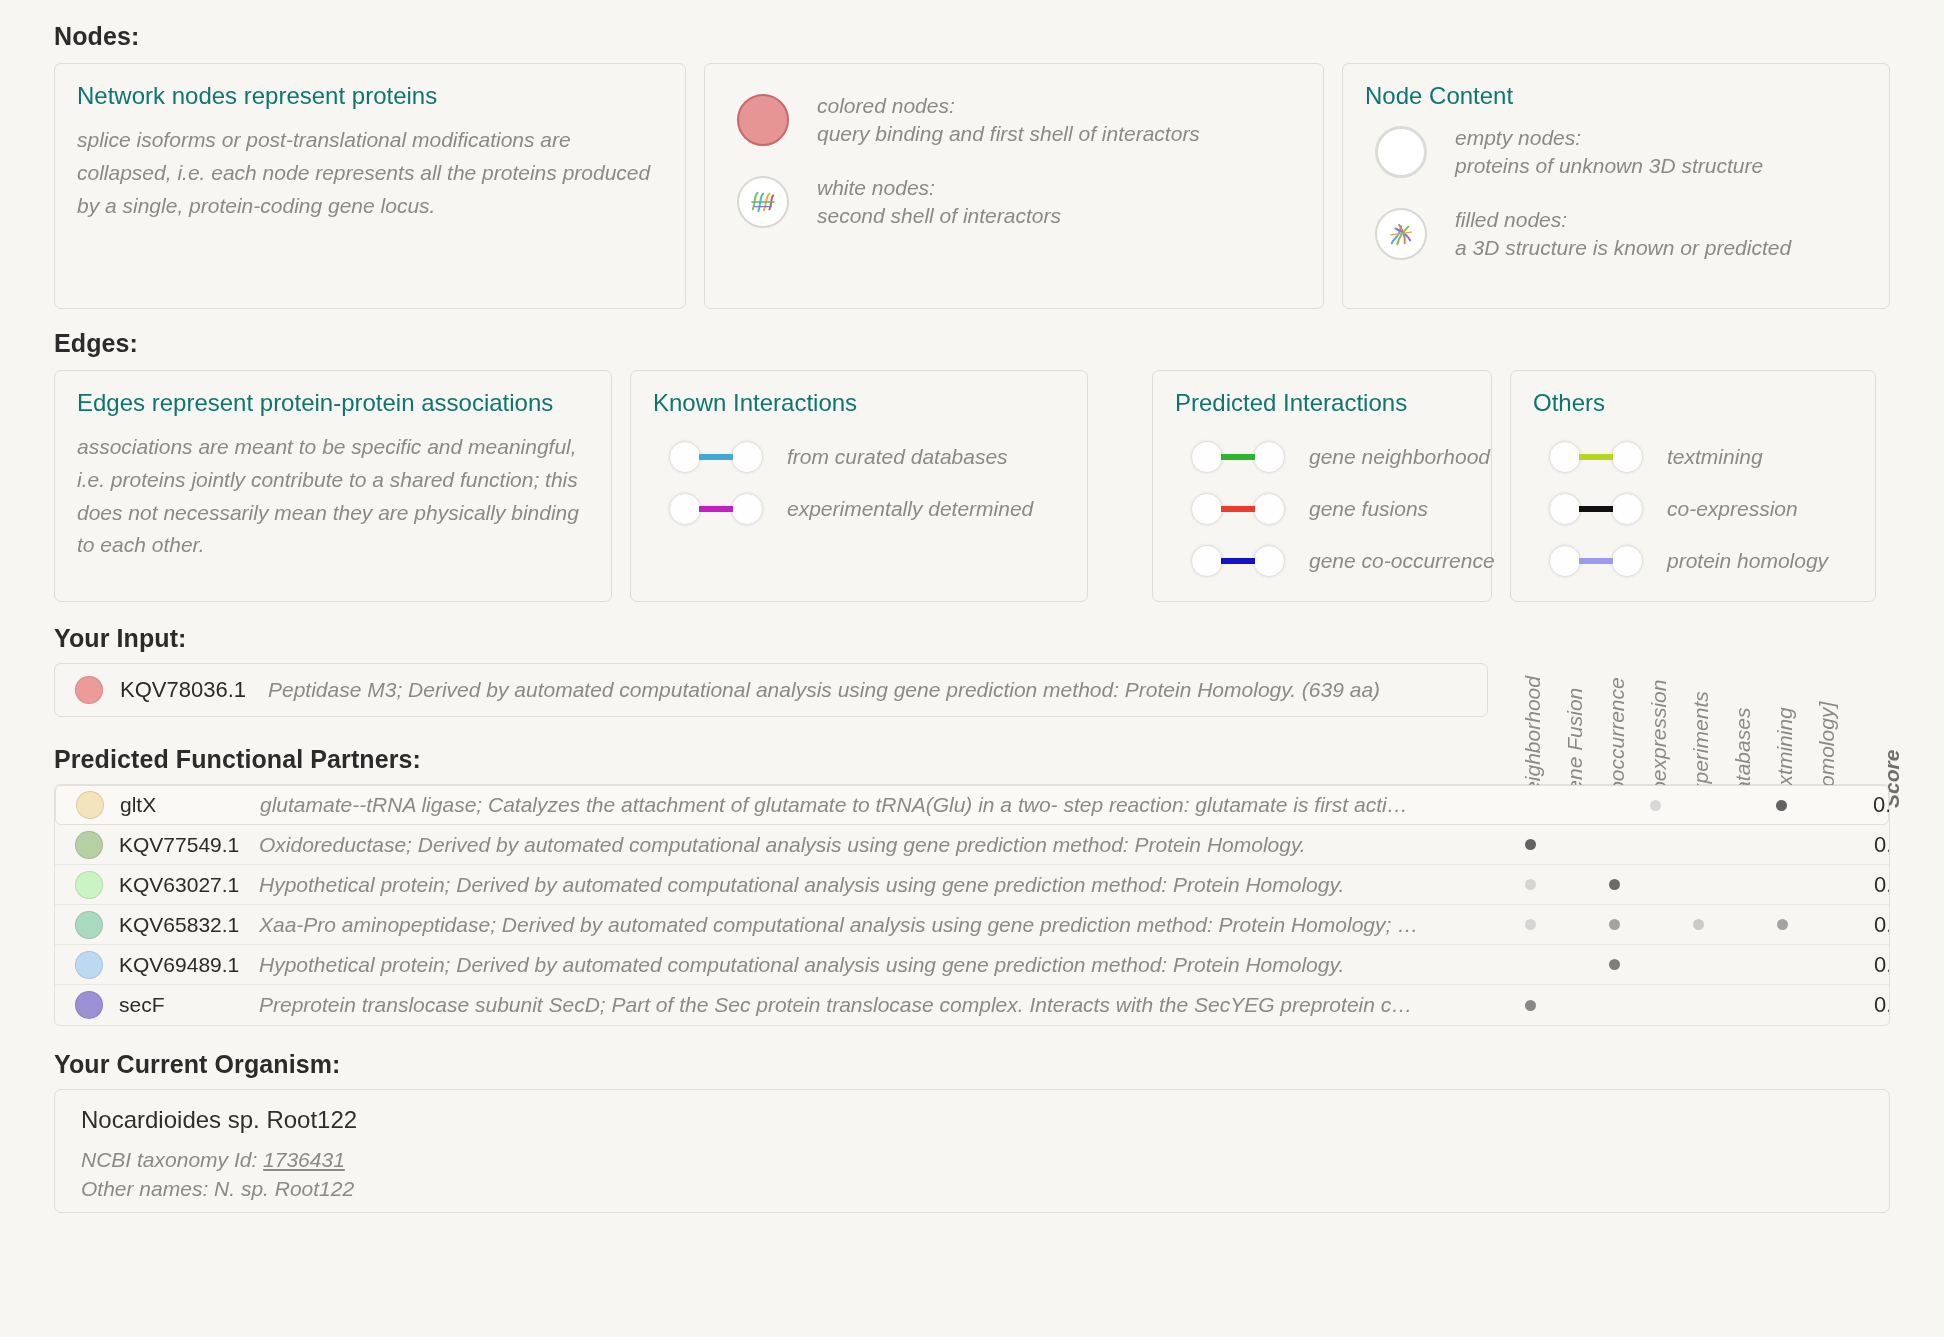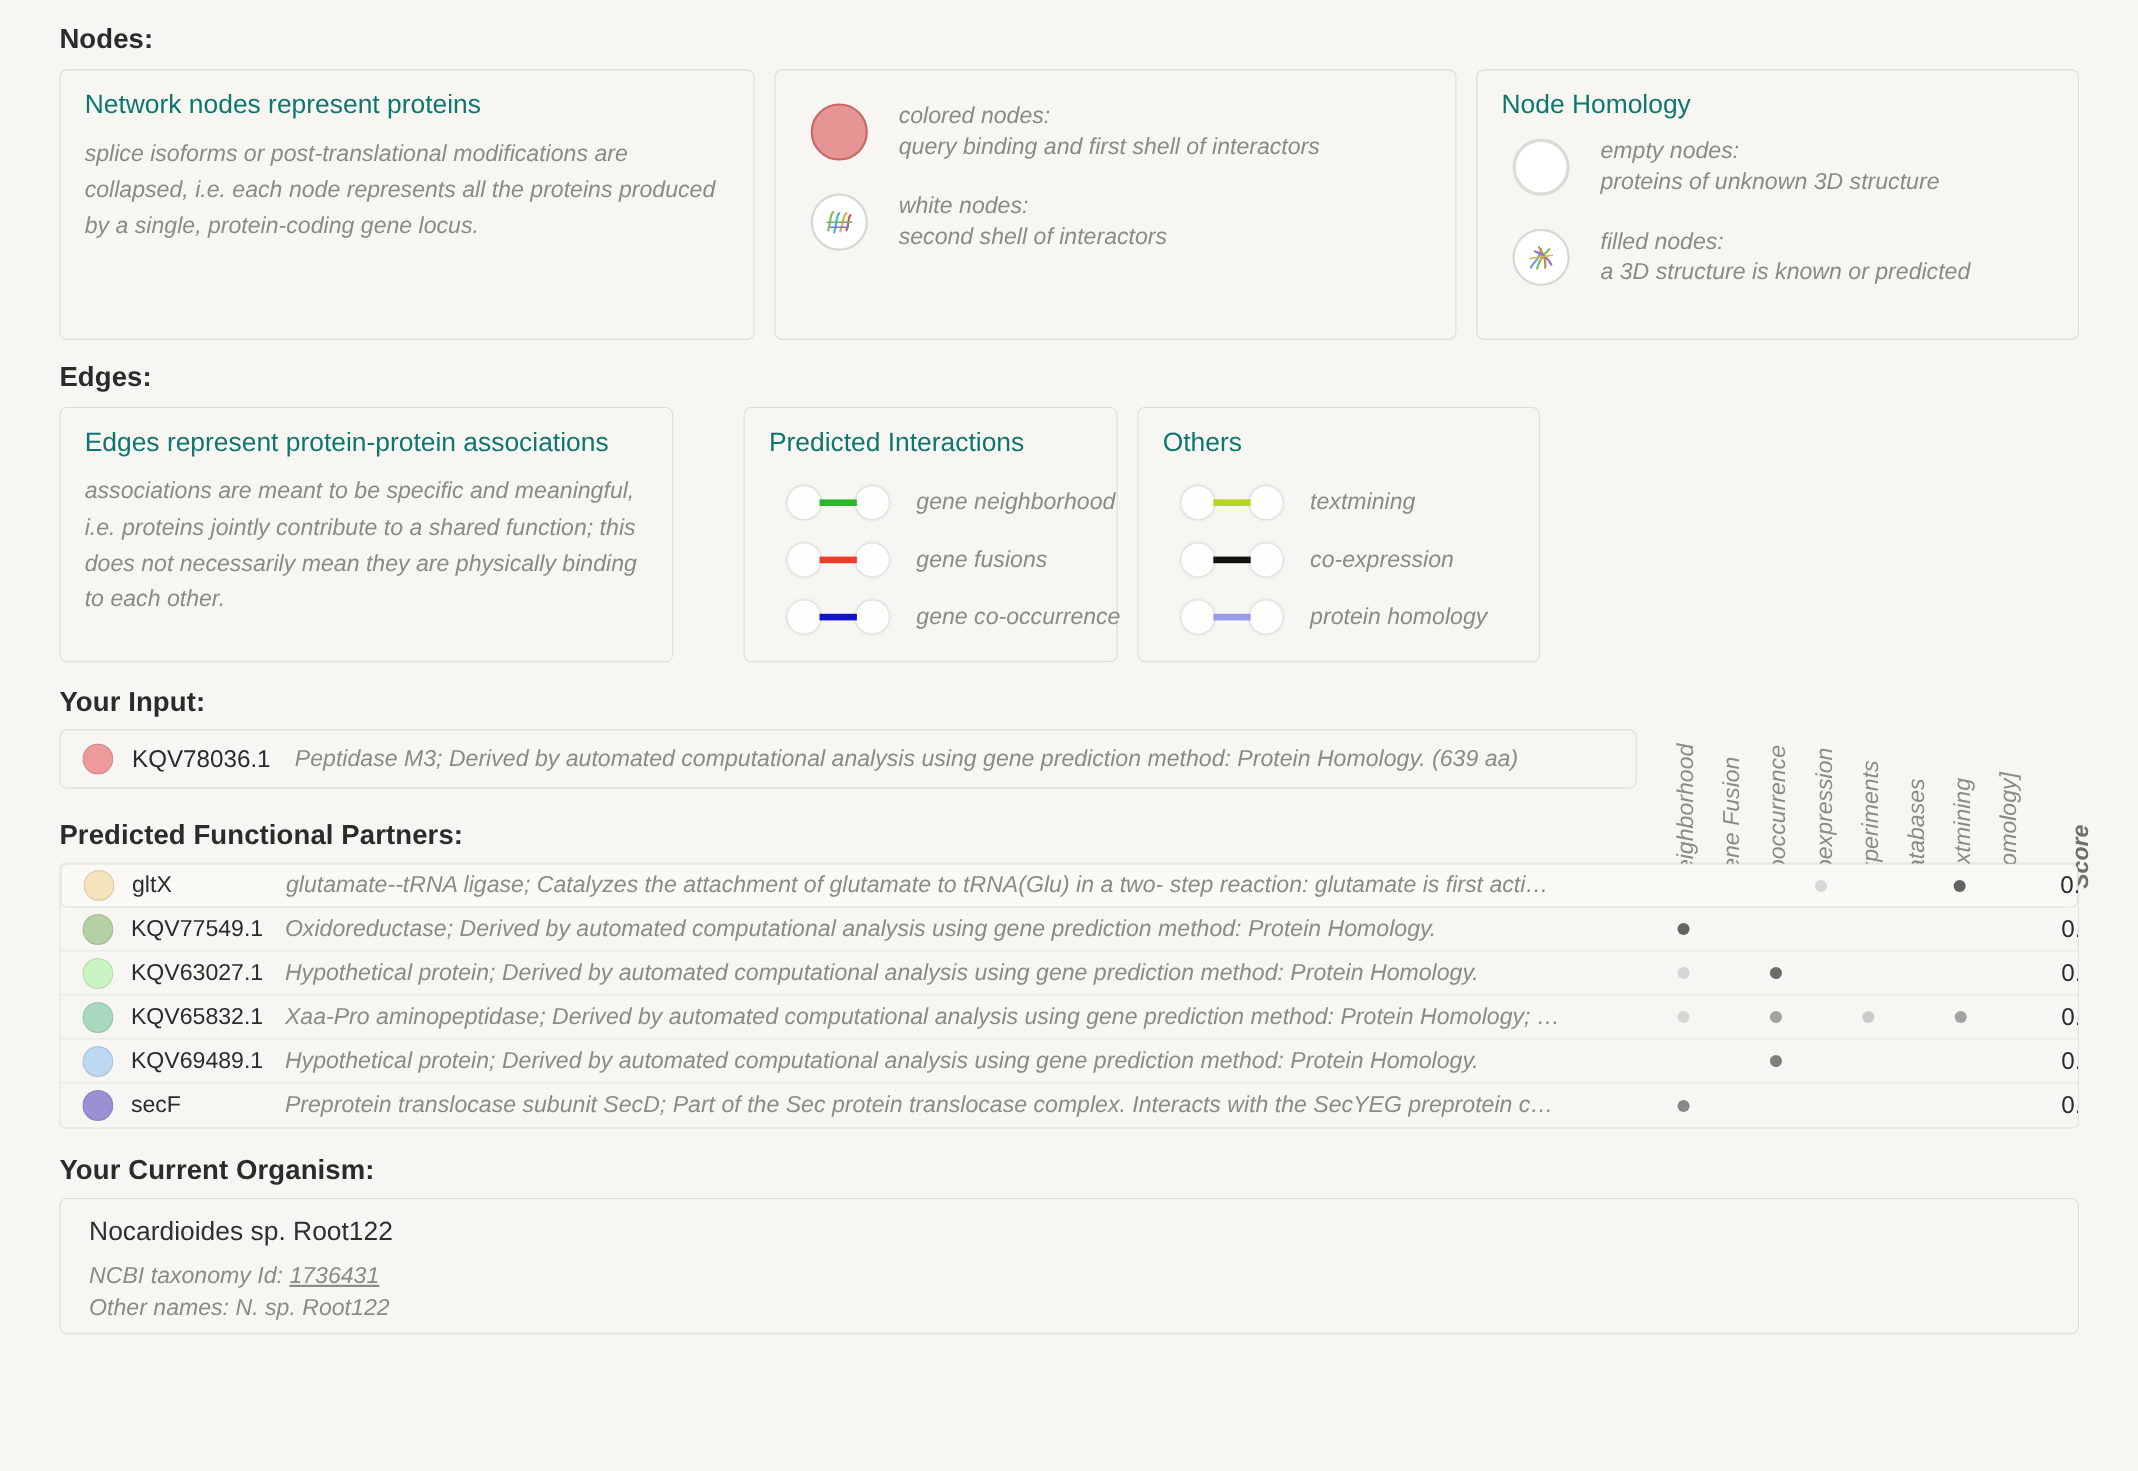--- a/index.html
+++ b/index.html
@@ -328,21 +328,21 @@
           </svg>
         </div>
         <div class="legend-text">
           <div>white nodes:</div>
           <div>second shell of interactors</div>
         </div>
       </div>
     </div>
 
     <div class="card c3">
-      <div class="card-title">Node Homology</div>
+      <div class="card-title">Node Content</div>
 
       <div class="legend-line first">
         <div class="node-circle node-empty"></div>
         <div class="legend-text">
           <div>empty nodes:</div>
           <div>proteins of unknown 3D structure</div>
         </div>
       </div>
 
       <div class="legend-line second">
@@ -367,20 +367,39 @@
 
   <div class="section-head" style="margin-top:20px;">Edges:</div>
 
   <div class="edges-row">
 
     <div class="card e1">
       <div class="card-title">Edges represent protein-protein associations</div>
       <div class="card-note">associations are meant to be specific and meaningful, i.e. proteins jointly contribute to a shared function; this does not necessarily mean they are physically binding to each other.</div>
     </div>
 
+    <div class="card e2">
+      <div class="card-title">Known Interactions</div>
+      <div class="edge-line">
+        <span class="edge-glyph">
+          <span class="edge-node"></span>
+          <span class="edge-bar" style="background:#3fa8d8"></span>
+          <span class="edge-node"></span>
+        </span>
+        <span class="edge-label">from curated databases</span>
+      </div>
+      <div class="edge-line">
+        <span class="edge-glyph">
+          <span class="edge-node"></span>
+          <span class="edge-bar" style="background:#c41ec4"></span>
+          <span class="edge-node"></span>
+        </span>
+        <span class="edge-label">experimentally determined</span>
+      </div>
+    </div>
 
     <div class="card e3">
       <div class="card-title">Predicted Interactions</div>
       <div class="edge-line">
         <span class="edge-glyph">
           <span class="edge-node"></span>
           <span class="edge-bar" style="background:#2db52d"></span>
           <span class="edge-node"></span>
         </span>
         <span class="edge-label">gene neighborhood</span>

